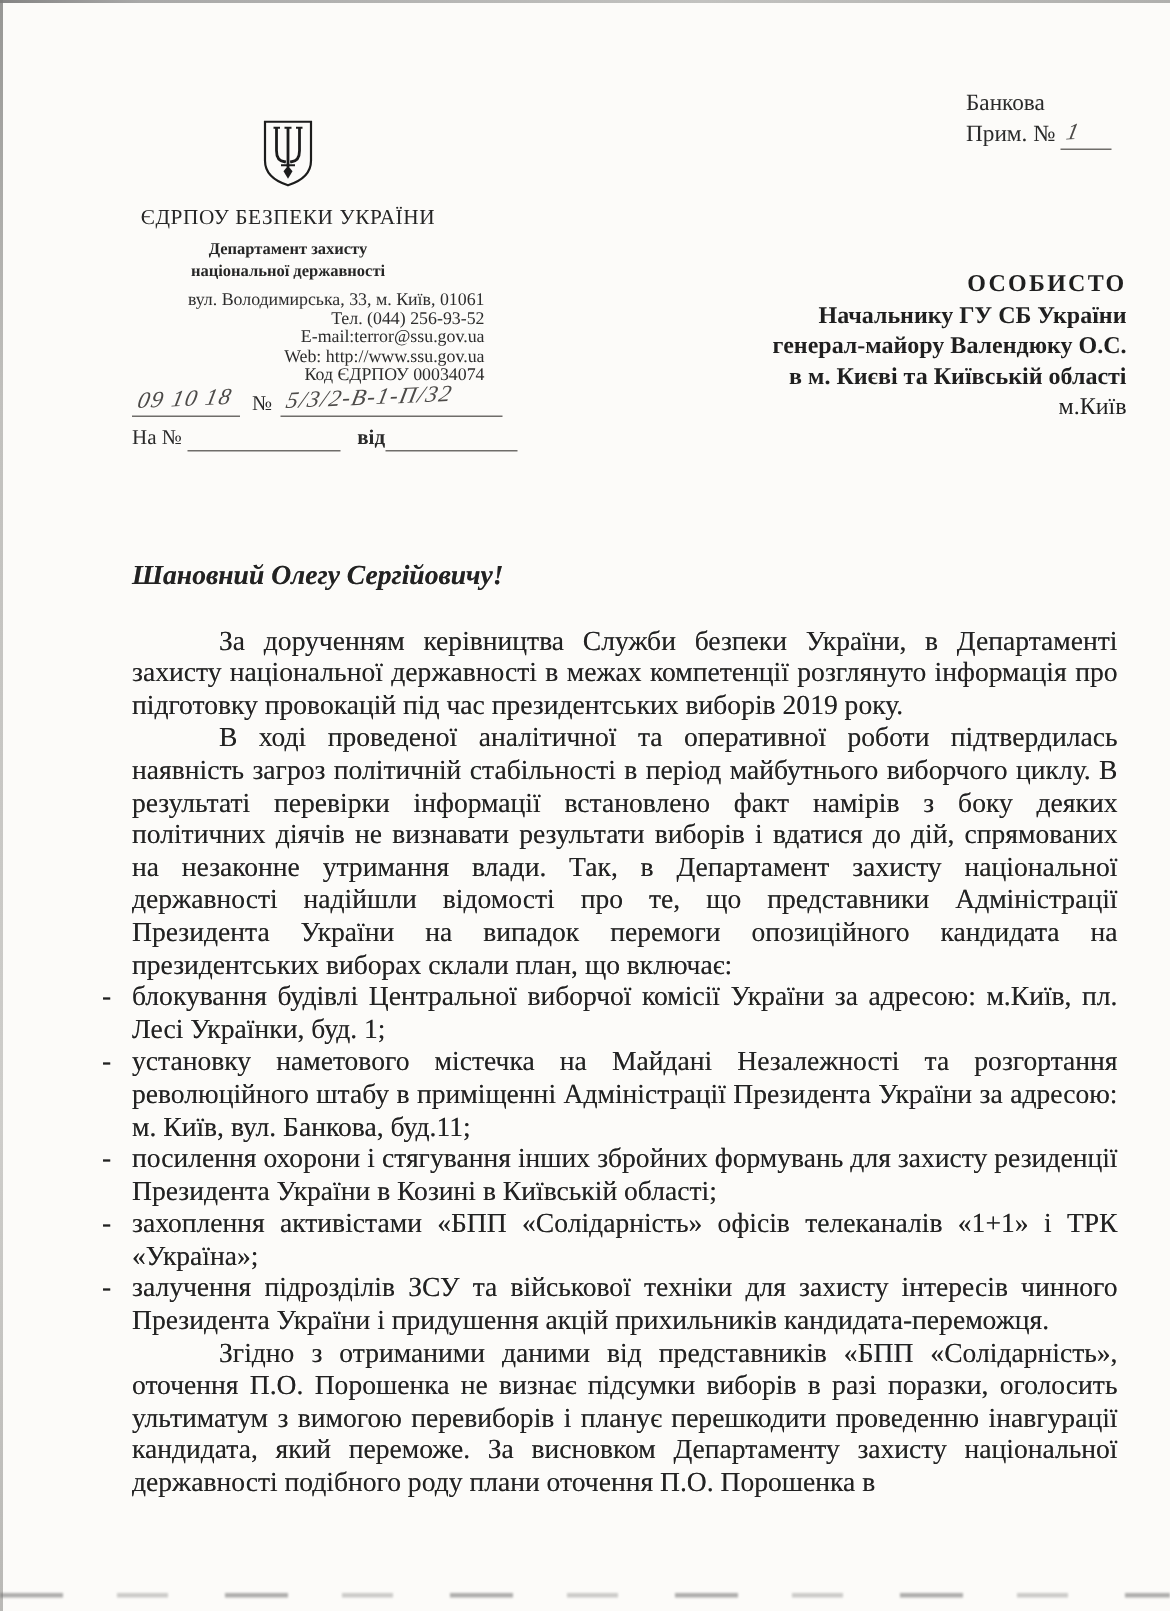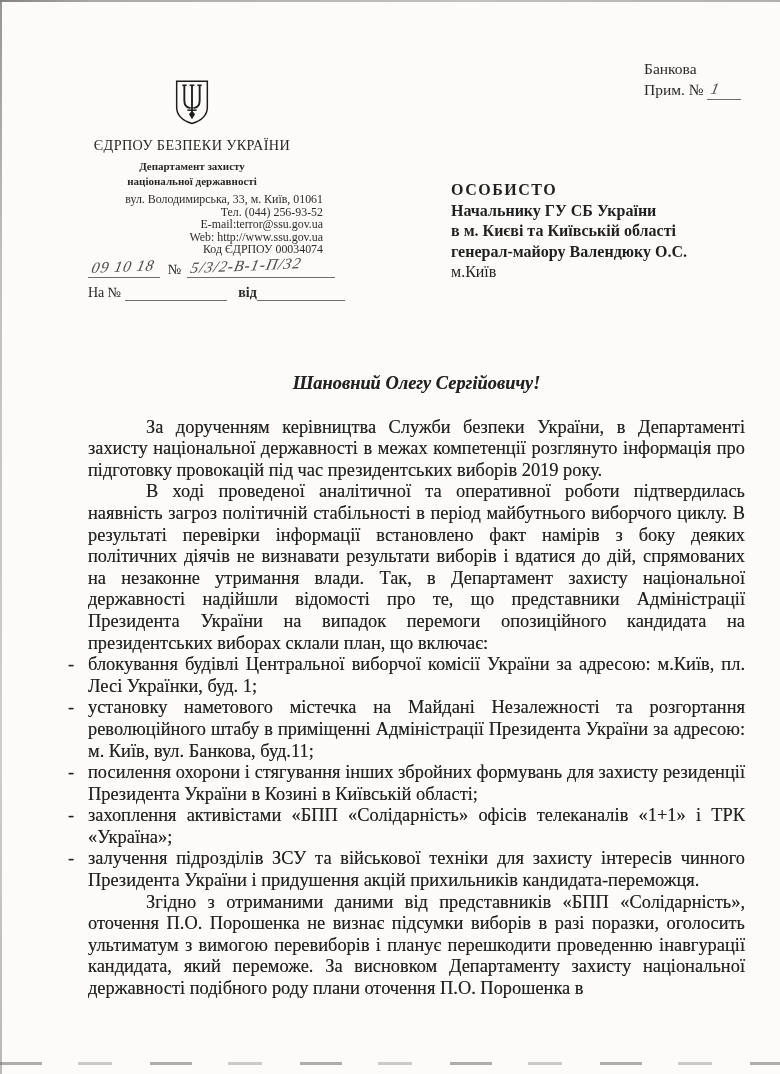--- a/index.html
+++ b/index.html
@@ -64,32 +64,32 @@
   }
   .num-sign{padding:0 6px 0 8px;}
   
   .classif{
     position:absolute;left:644px;top:58px;
     font-size:15.5px;line-height:21px;color:#2a2a2a;
   }
   
   .addressee{
     position:absolute;left:451px;top:180px;width:300px;
-    font-size:16px;line-height:20.5px;color:#1f1f1f;
+    font-size:16px;line-height:20.5px;color:#1f1f1f;text-align:right;
   }
   .addressee .bold{font-weight:bold;}
   .addressee .personal{font-weight:bold;letter-spacing:1.5px;}
   
   .letter-body{
     position:absolute;left:88px;top:373px;width:657px;
     font-size:18.4px;line-height:21.6px;text-align:justify;color:#222;
     text-shadow:0 0 .4px rgba(34,34,34,.55);
   }
   .salutation{
-    text-align:center;font-weight:bold;font-style:italic;
+    text-align:left;font-weight:bold;font-style:italic;
     margin:0 0 22px 0;
   }
   .para{margin:0;text-indent:58px;}
   .plan-list{margin-left:-20px;}
   .li{display:flex;}
   .li-marker{flex:0 0 20px;}
   .li-text{flex:1;text-align:justify;}
 </style>
 </head>
 <body>
@@ -143,22 +143,22 @@
     <div class="ref-row">
       <span>На №</span>
       <span class="blank w100"></span>
       <span style="padding-left:8px;font-weight:bold;">від</span><span class="blank w90"></span>
     </div>
   </div>
 
   <div class="addressee">
     <div class="personal">ОСОБИСТО</div>
     <div class="bold">Начальнику ГУ СБ України</div>
+    <div class="bold">генерал-майору Валендюку О.С.</div>
     <div class="bold">в м. Києві та Київській області</div>
-    <div class="bold">генерал-майору Валендюку О.С.</div>
     <div>м.Київ</div>
   </div>
 
   <div class="letter-body">
     <p class="salutation">Шановний Олегу Сергійовичу!</p>
     <p class="para">За дорученням керівництва Служби безпеки України, в Департаменті захисту національної державності в межах компетенції розглянуто інформація про підготовку провокацій під час президентських виборів 2019 року.</p>
     <p class="para">В ході проведеної аналітичної та оперативної роботи підтвердилась наявність загроз політичній стабільності в період майбутнього виборчого циклу. В результаті перевірки інформації встановлено факт намірів з боку деяких політичних діячів не визнавати результати виборів і вдатися до дій, спрямованих на незаконне утримання влади. Так, в Департамент захисту національної державності надійшли відомості про те, що представники Адміністрації Президента України на випадок перемоги опозиційного кандидата на президентських виборах склали план, що включає:</p>
     <div class="plan-list">
       <div class="li">
         <span class="li-marker">-</span>

